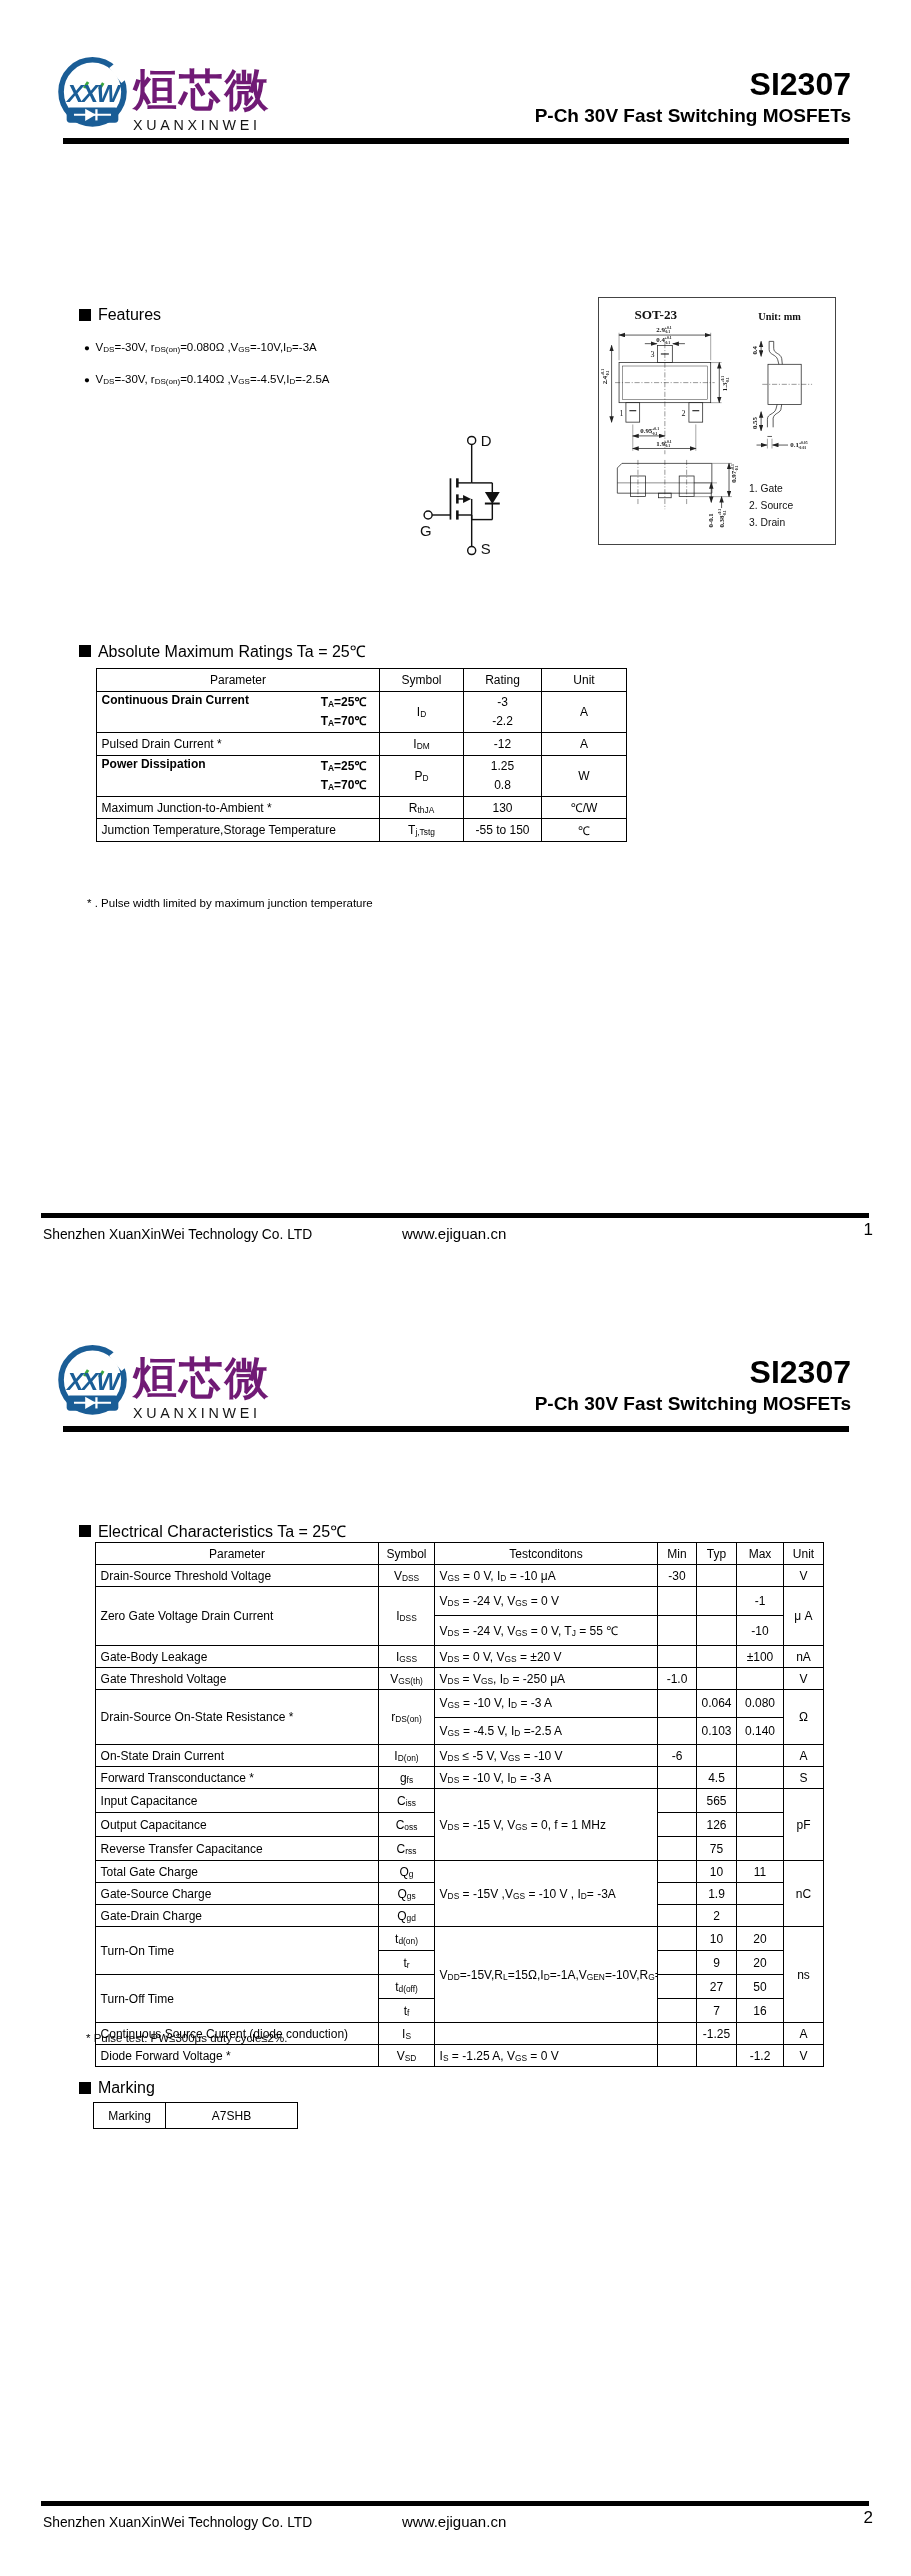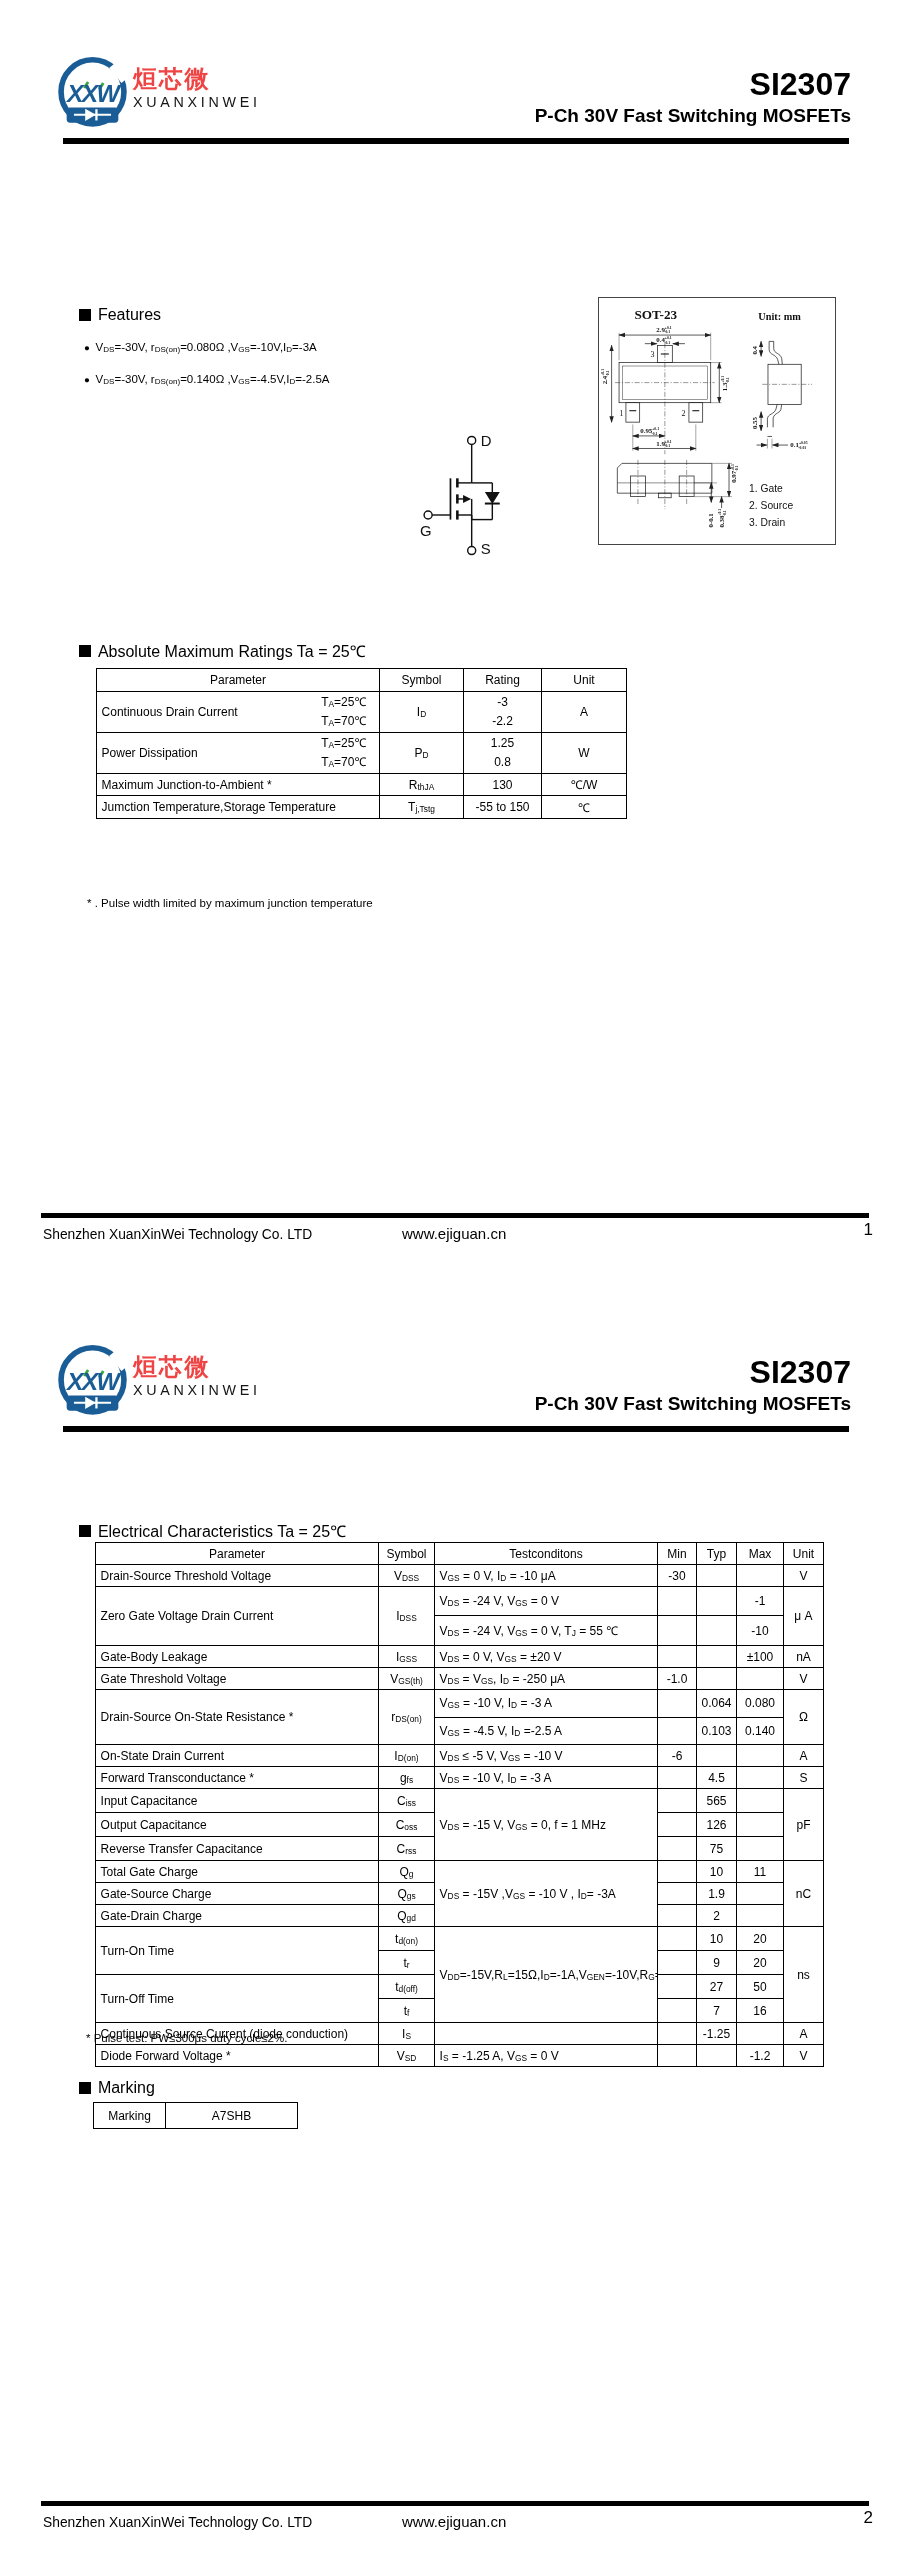--- a/index.html
+++ b/index.html
@@ -4,21 +4,21 @@
 <style>
   html,body{margin:0;padding:0;background:#fff;}
   body{width:912px;height:2576px;position:relative;font-family:"Liberation Sans",sans-serif;color:#000;}
   .page{position:absolute;left:0;width:912px;height:1288px;background:#fff;overflow:hidden;}
   #page1{top:0;}
   #page2{top:1288px;}
 
   
   .logo-mark{position:absolute;left:56px;top:57px;}
   .logo-text{position:absolute;left:133px;top:65px;}
-  .logo-cn{font-size:24px;font-weight:bold;letter-spacing:1.7px;line-height:1.15;color:#ef4444;}
+  .logo-cn{font-size:44px;font-weight:bold;letter-spacing:1.7px;line-height:1.15;color:#701a75;}
   .logo-en{font-size:14.3px;letter-spacing:3.7px;color:#151515;margin-top:1.1px;}
   .title-block{position:absolute;right:61px;top:68px;text-align:right;}
   .part-no{font-size:32px;font-weight:bold;line-height:1;}
   .part-sub{font-size:19px;font-weight:bold;margin-top:4.6px;}
   .hrule{position:absolute;left:63px;top:138px;width:786px;height:5.7px;background:#000;}
 
   
   .sec-h{position:absolute;display:flex;align-items:center;font-size:16px;}
   .sq{width:12px;height:12px;background:#000;margin-right:6.9px;flex:0 0 auto;}
   .feature-line{position:absolute;display:flex;align-items:center;font-size:11.5px;}
@@ -28,21 +28,21 @@
 
   
   table.tbl{border-collapse:collapse;table-layout:fixed;position:absolute;border:1.7px solid #000;padding-left:48px;}
   .tbl td,.tbl th{border:1.1px solid #000;font-size:12px;font-weight:normal;padding:0.6px 4.6px;overflow:hidden;}
   .tbl .c{text-align:center;padding:0.6px 1.1px;}
   .tbl .l{text-align:left;}
   .abs tr{height:22px;}
   .abs tr.h40{height:23px;}
   .abs tr.h72{height:41px;}
   .elec tr{height:22px;}
-  .flexrow{display:flex;justify-content:space-between;align-items:center;}
+  .flexrow{display:flex;justify-content:space-between;font-weight:bold;}
   .condcol{text-align:right;padding-right:8px;line-height:1.55;}
   .two>div{line-height:1.55;text-align:center;}
   .note{position:absolute;font-size:11.5px;}
 
   
   .mark-tbl{border-collapse:collapse;position:absolute;border:1.7px solid #000;table-layout:fixed;}
   .mark-tbl td{border:1.1px solid #000;font-size:12px;text-align:center;height:23px;}
 
   
   .f-rule{position:absolute;left:41px;top:1213px;width:828px;height:5.2px;background:#000;}
@@ -249,20 +249,26 @@
               </span>
         </div>
       </td>
       <td class="c">I<sub>D</sub></td>
       <td class="c two">
             <div>-3</div>
             <div>-2.2</div>
           </td>
       <td class="c">A</td>
     </tr>
+    <tr class="h40">
+      <td class="l">Pulsed Drain Current *</td>
+      <td class="c">I<sub>DM</sub></td>
+      <td class="c">-12</td>
+      <td class="c">A</td>
+    </tr>
     <tr class="h72">
       <td>
         <div class="flexrow">
           <span>Power Dissipation</span>
           <span class="condcol">
                 <div>T<sub>A</sub>=25℃</div>
                 <div>T<sub>A</sub>=70℃</div>
               </span>
         </div>
       </td>

